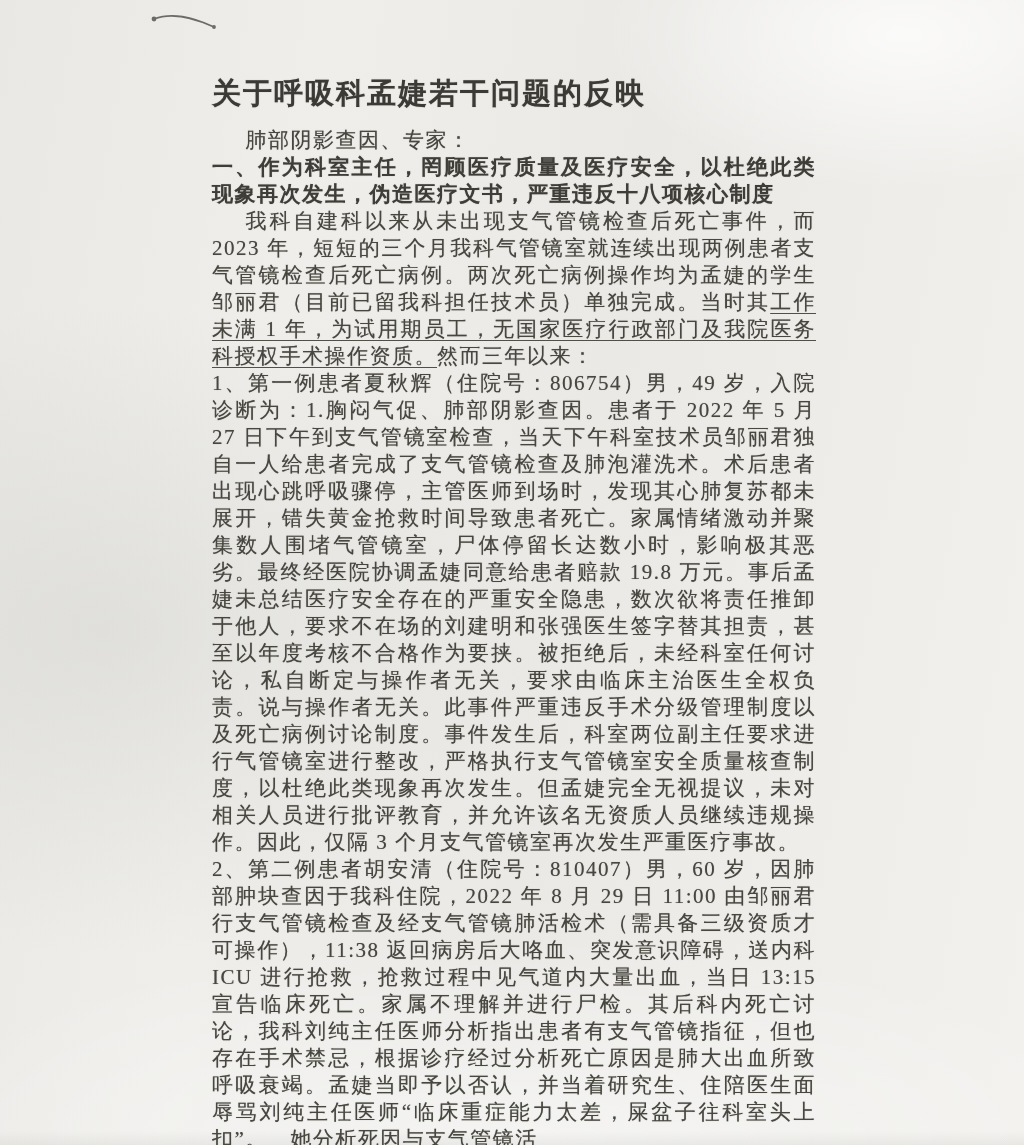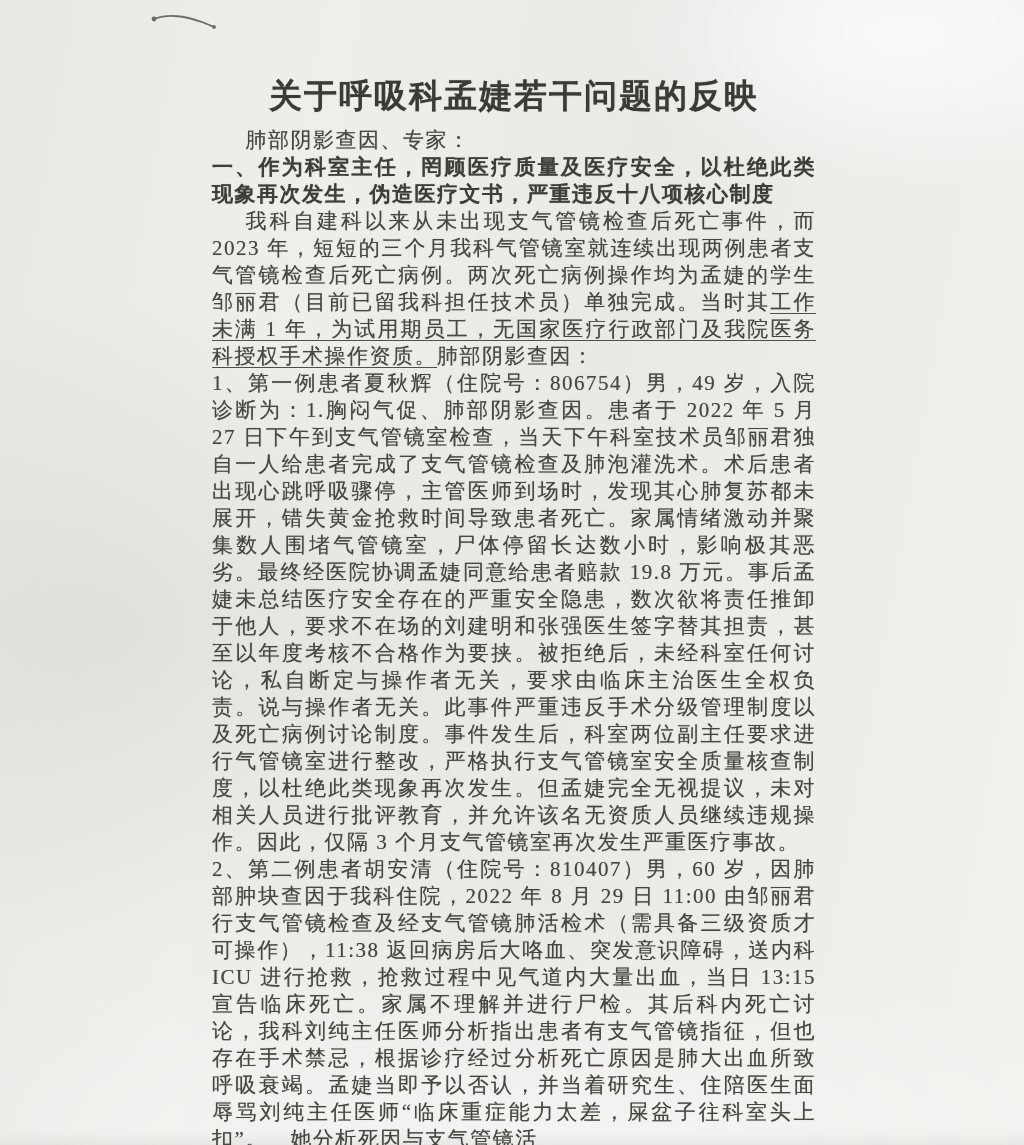--- a/index.html
+++ b/index.html
@@ -30,22 +30,21 @@
   .pen-mark {
     position: absolute;
     left: 148px;
     top: 10px;
   }
   .doc-title {
     position: absolute;
     left: 212px;
     top: 74px;
     width: 604px;
-    text-align: center;
-    font-size: 33px;
+    font-size: 29px;
     font-weight: bold;
     letter-spacing: 2px;
     color: #3b3a35;
     text-shadow: 0 0 1px rgba(60,60,55,0.45);
   }
   .content {
     position: absolute;
     left: 212px;
     top: 127px;
     width: 604px;
@@ -79,18 +78,18 @@
     <path d="M6,9 C 24,2 44,7 66,17" stroke="#6c6b66" stroke-width="1.6" fill="none" stroke-linecap="round"></path>
     <circle cx="6" cy="9" r="2.4" fill="#6c6b66"></circle>
     <circle cx="66" cy="17" r="1.9" fill="#6c6b66"></circle>
   </svg>
 
   <div class="doc-title">关于呼吸科孟婕若干问题的反映</div>
 
   <div class="content">
       <p class="salutation indent"><span>肺部阴影查因、专家：</span></p>
       <p class="heading"><span>一、作为科室主任，罔顾医疗质量及医疗安全，以杜绝此类现象再次发生，伪造医疗文书，严重违反十八项核心制度</span></p>
-      <p class="body indent"><span>我科自建科以来从未出现支气管镜检查后死亡事件，而 2023 年，短短的三个月我科气管镜室就连续出现两例患者支气管镜检查后死亡病例。两次死亡病例操作均为孟婕的学生邹丽君（目前已留我科担任技术员）单独完成。当时其</span><span class="underline">工作未满 1 年，为试用期员工，无国家医疗行政部门及我院医务科授权手术操作资质。</span><span>肺部阴影查因：</span></p>
+      <p class="body indent"><span>我科自建科以来从未出现支气管镜检查后死亡事件，而 2023 年，短短的三个月我科气管镜室就连续出现两例患者支气管镜检查后死亡病例。两次死亡病例操作均为孟婕的学生邹丽君（目前已留我科担任技术员）单独完成。当时其</span><span class="underline">工作未满 1 年，为试用期员工，无国家医疗行政部门及我院医务科授权手术操作资质。</span><span>然而三年以来：</span></p>
       <p class="body"><span>1、第一例患者夏秋辉（住院号：806754）男，49 岁，入院诊断为：1.胸闷气促、肺部阴影查因。患者于 2022 年 5 月 27 日下午到支气管镜室检查，当天下午科室技术员邹丽君独自一人给患者完成了支气管镜检查及肺泡灌洗术。术后患者出现心跳呼吸骤停，主管医师到场时，发现其心肺复苏都未展开，错失黄金抢救时间导致患者死亡。家属情绪激动并聚集数人围堵气管镜室，尸体停留长达数小时，影响极其恶劣。最终经医院协调孟婕同意给患者赔款 19.8 万元。事后孟婕未总结医疗安全存在的严重安全隐患，数次欲将责任推卸于他人，要求不在场的刘建明和张强医生签字替其担责，甚至以年度考核不合格作为要挟。被拒绝后，未经科室任何讨论，私自断定与操作者无关，要求由临床主治医生全权负责。说与操作者无关。此事件严重违反手术分级管理制度以及死亡病例讨论制度。事件发生后，科室两位副主任要求进行气管镜室进行整改，严格执行支气管镜室安全质量核查制度，以杜绝此类现象再次发生。但孟婕完全无视提议，未对相关人员进行批评教育，并允许该名无资质人员继续违规操作。因此，仅隔 3 个月支气管镜室再次发生严重医疗事故。</span></p>
       <p class="body"><span>2、第二例患者胡安清（住院号：810407）男，60 岁，因肺部肿块查因于我科住院，2022 年 8 月 29 日 11:00 由邹丽君行支气管镜检查及经支气管镜肺活检术（需具备三级资质才可操作），11:38 返回病房后大咯血、突发意识障碍，送内科 ICU 进行抢救，抢救过程中见气道内大量出血，当日 13:15 宣告临床死亡。家属不理解并进行尸检。其后科内死亡讨论，我科刘纯主任医师分析指出患者有支气管镜指征，但也存在手术禁忌，根据诊疗经过分析死亡原因是肺大出血所致呼吸衰竭。孟婕当即予以否认，并当着研究生、住陪医生面辱骂刘纯主任医师“临床重症能力太差，屎盆子往科室头上扣”。　她分析死因与支气管镜活</span></p>
     </div>
 
 </div>
 
 </body></html>

